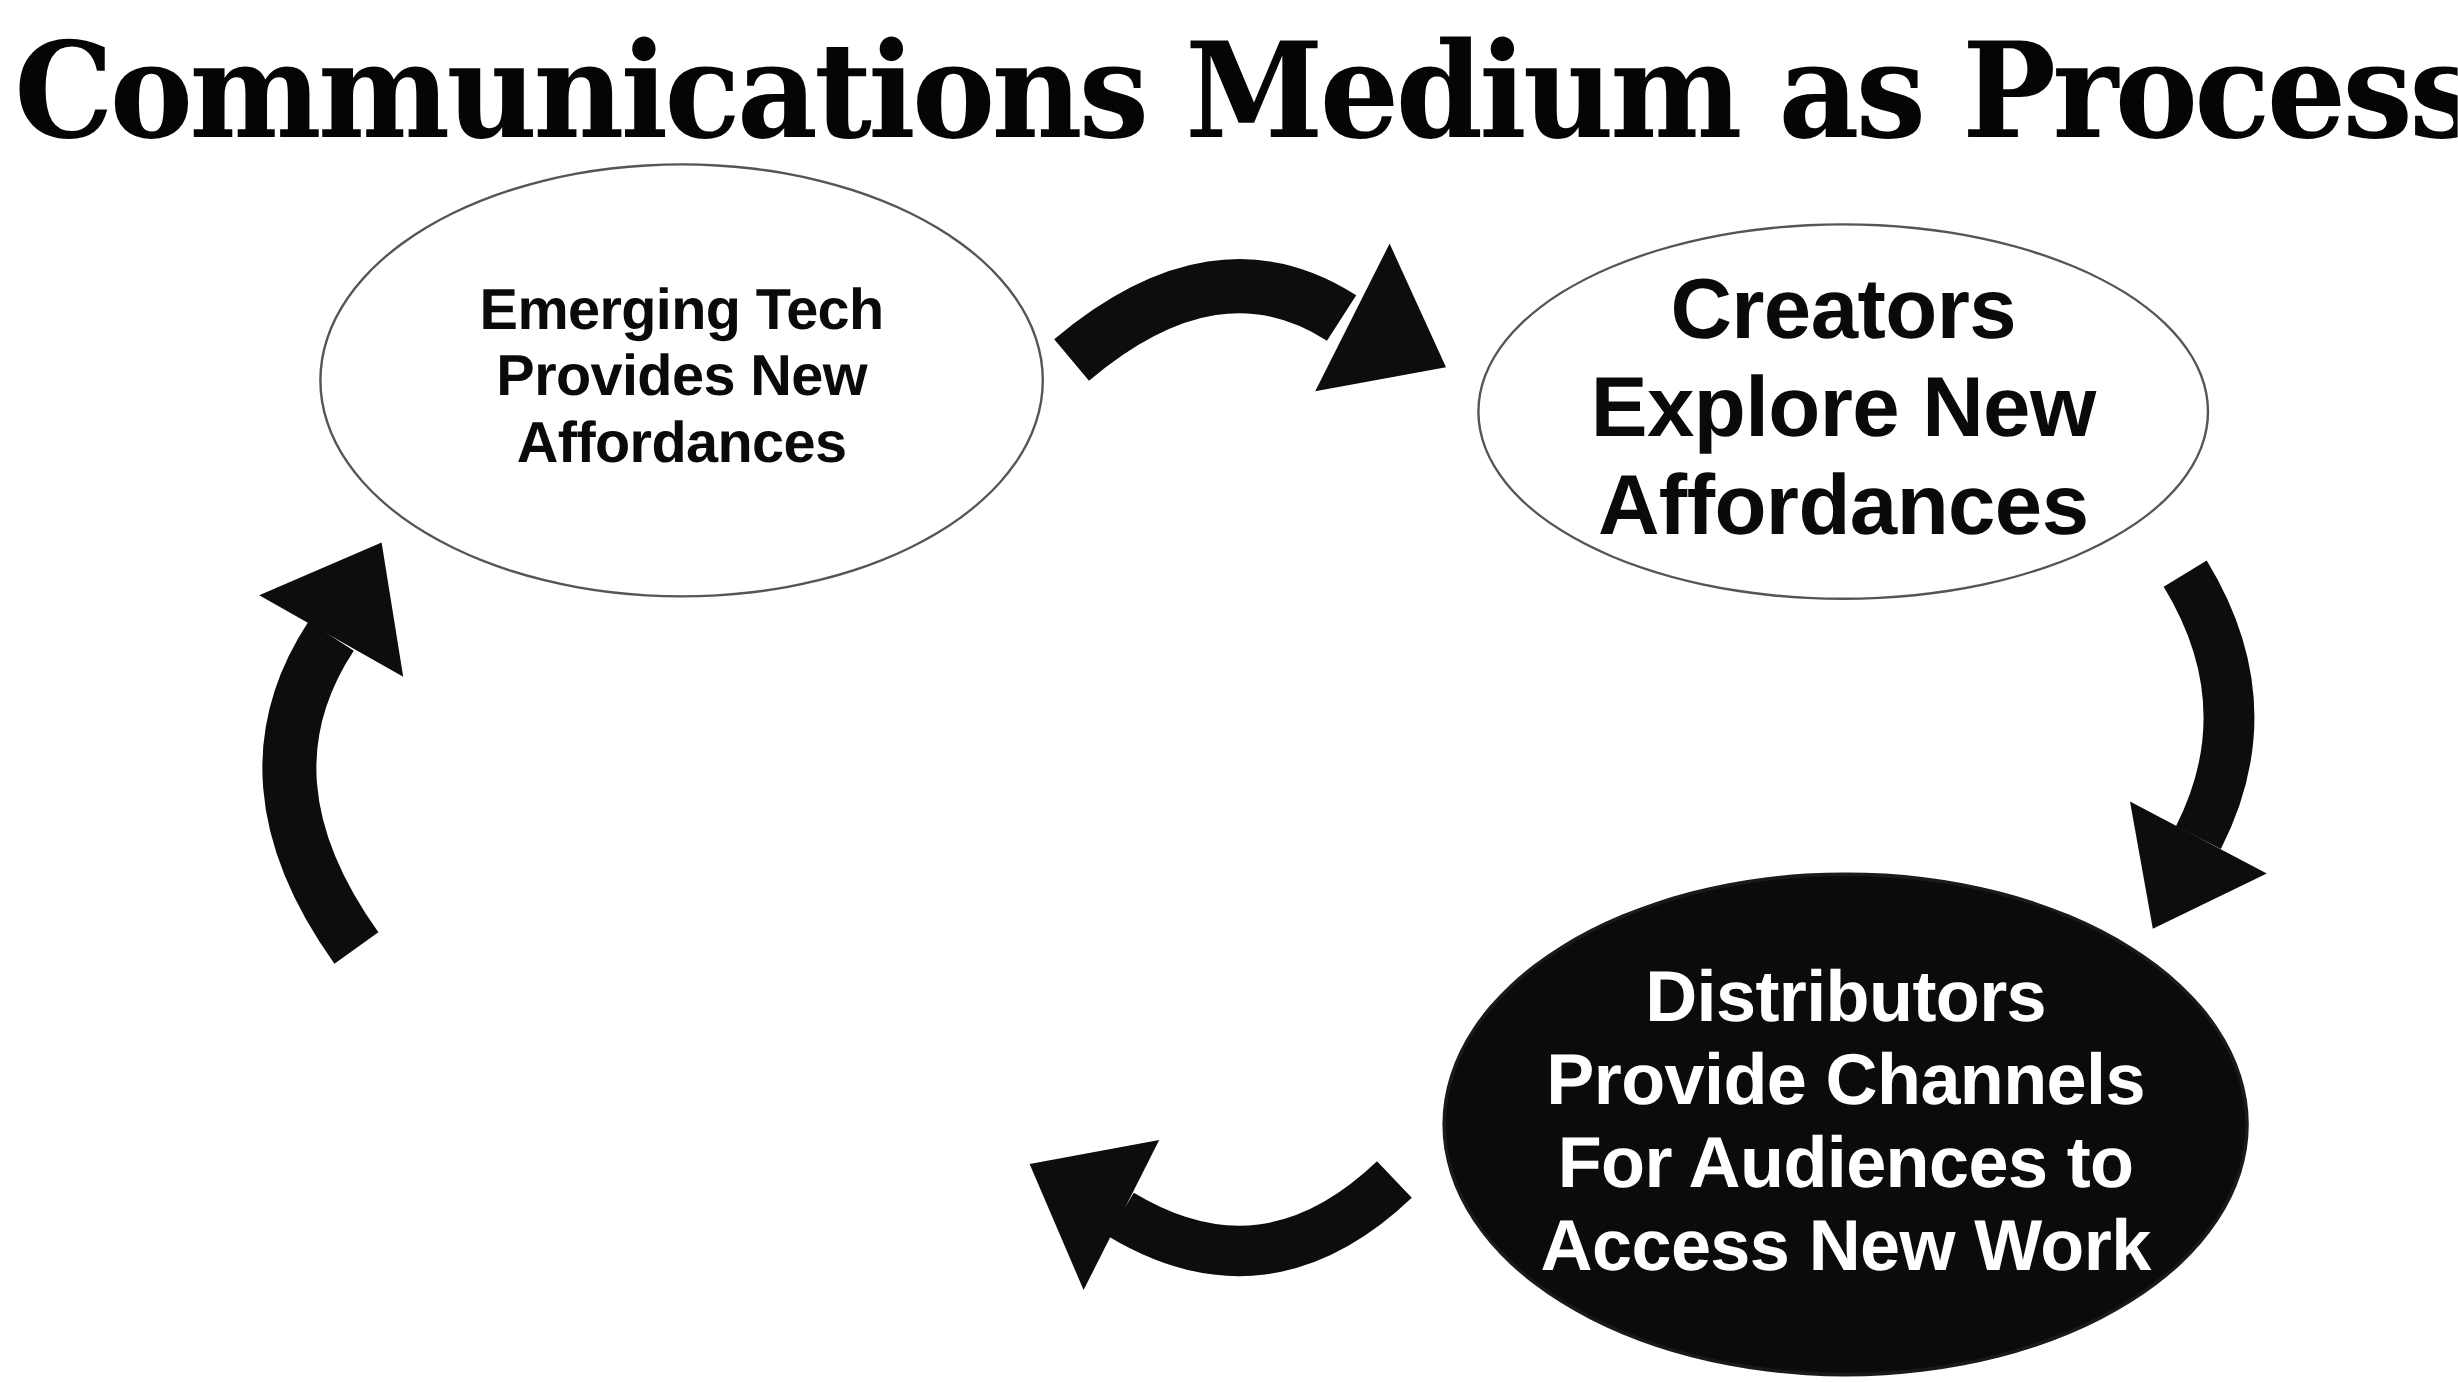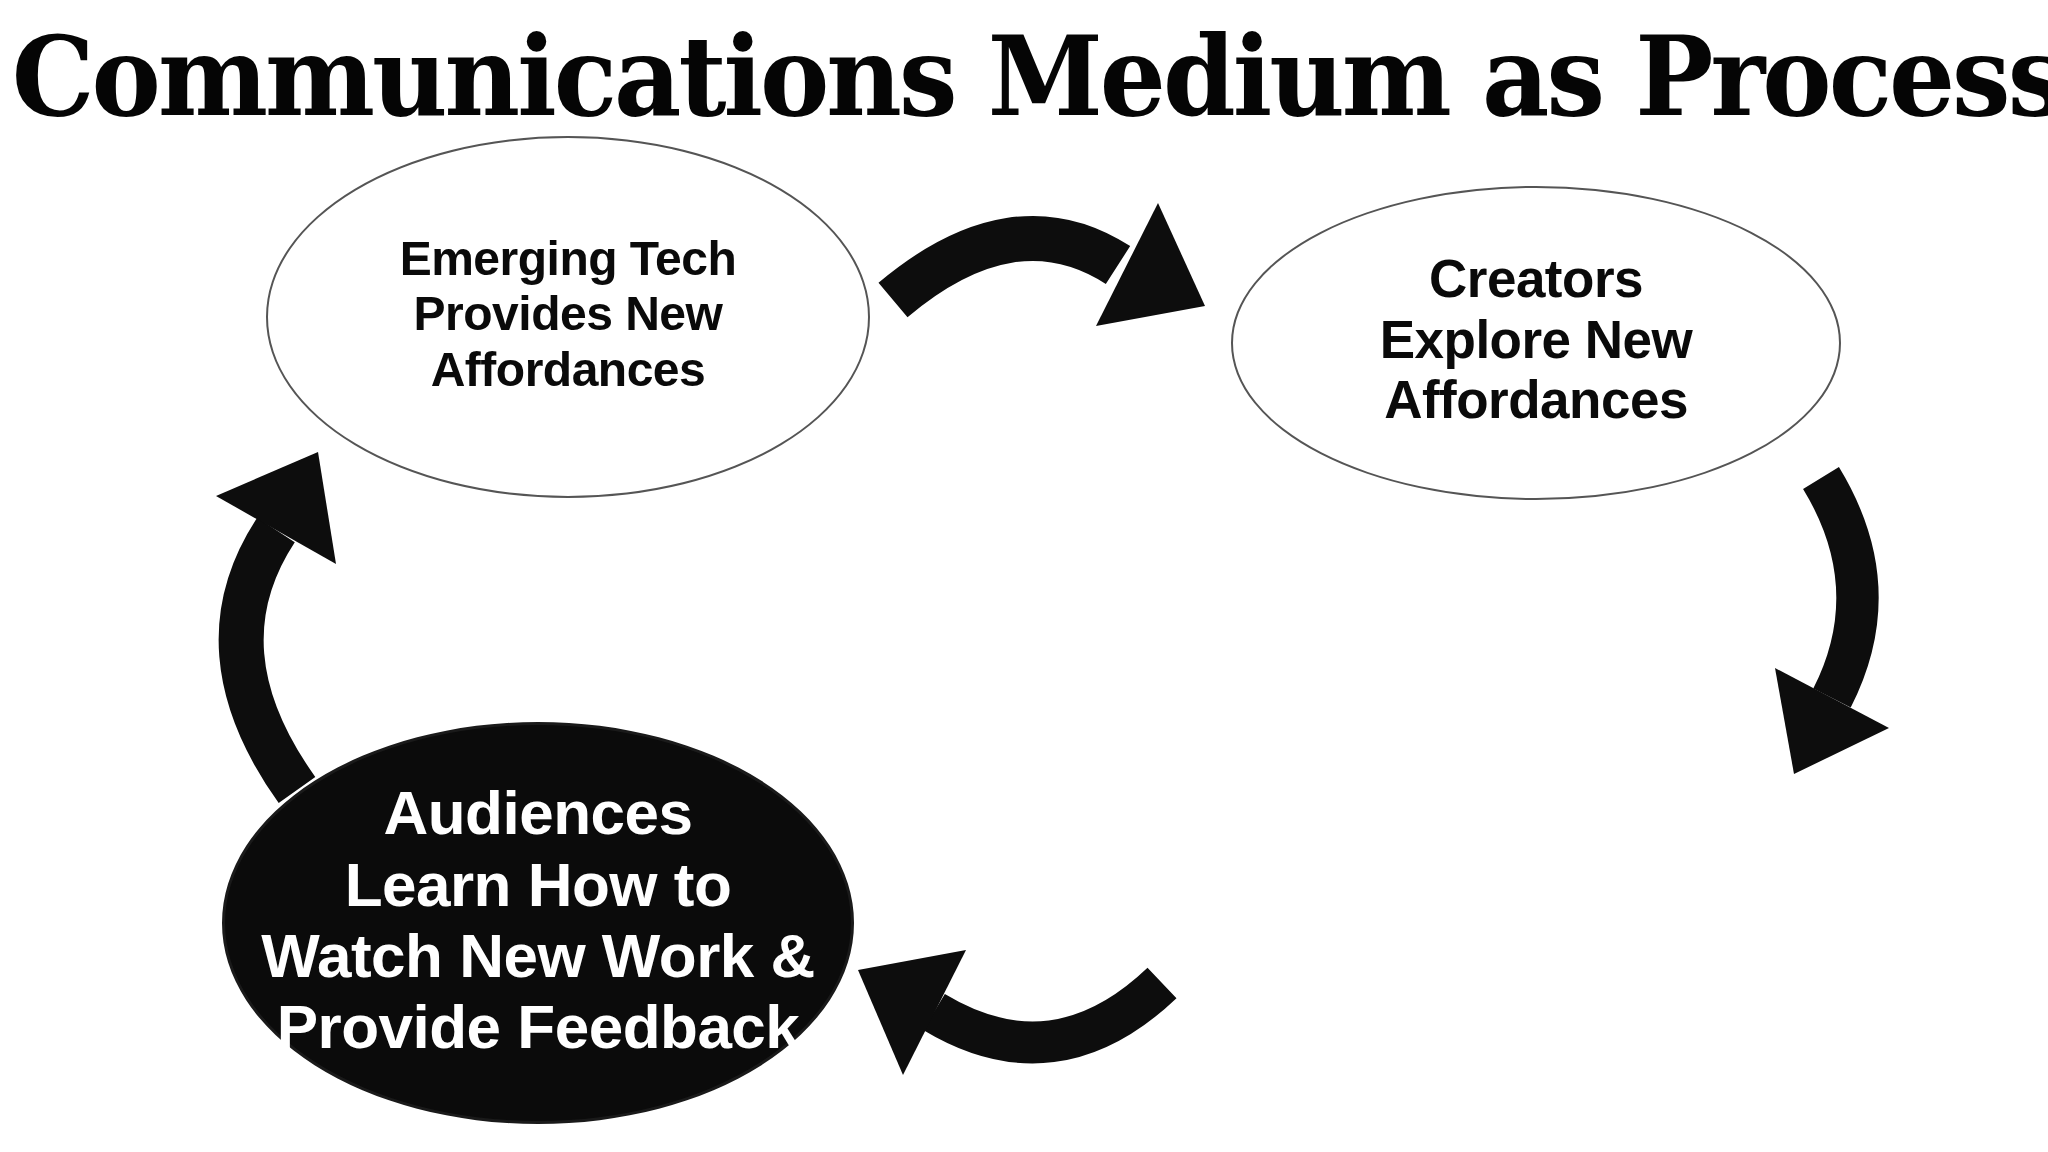--- a/index.html
+++ b/index.html
@@ -68,21 +68,21 @@
     background: var(--node-light-fill, #ffffff);
     border: 2px solid var(--node-light-border, #555555);
     color: var(--node-light-text, #0a0a0a);
   }
   .node--dark {
     background: var(--node-dark-fill, #0b0b0b);
     border: 3px solid #1a1a1a;
     color: var(--node-dark-text, #ffffff);
   }
   .node--tl { left: 266px;  top: 136px; width: 604px; height: 362px; font-size: 48px; }
-  .node--tr { left: 1231px; top: 186px; width: 610px; height: 314px; font-size: 53px; }
+  .node--tr { left: 1231px; top: 186px; width: 610px; height: 314px; font-size: 71px; }
   .node--bl { left: 222px;  top: 722px; width: 632px; height: 402px; font-size: 62px; }
   .node--br { left: 1202px; top: 727px; width: 672px; height: 420px; font-size: 60px; }
 </style>
 </head>
 <body>
 
 <div class="canvas">
 
   <div class="title">Communications Medium as Process</div>
 
@@ -110,21 +110,21 @@
 Provides New
 Affordances</div>
   </div>
 
   <div class="node node--light node--tr">
     <div class="label">Creators
 Explore New
 Affordances</div>
   </div>
 
+  <div class="node node--dark node--br">
+    <div class="label">Distributors
+Provide Channels
+For Audiences to
+Access New Work</div>
+  </div>
 
-  <div class="node node--dark node--bl">
-    <div class="label">Audiences
-Learn How to
-Watch New Work &amp;
-Provide Feedback</div>
-  </div>
 
 </div>
 
 </body></html>

